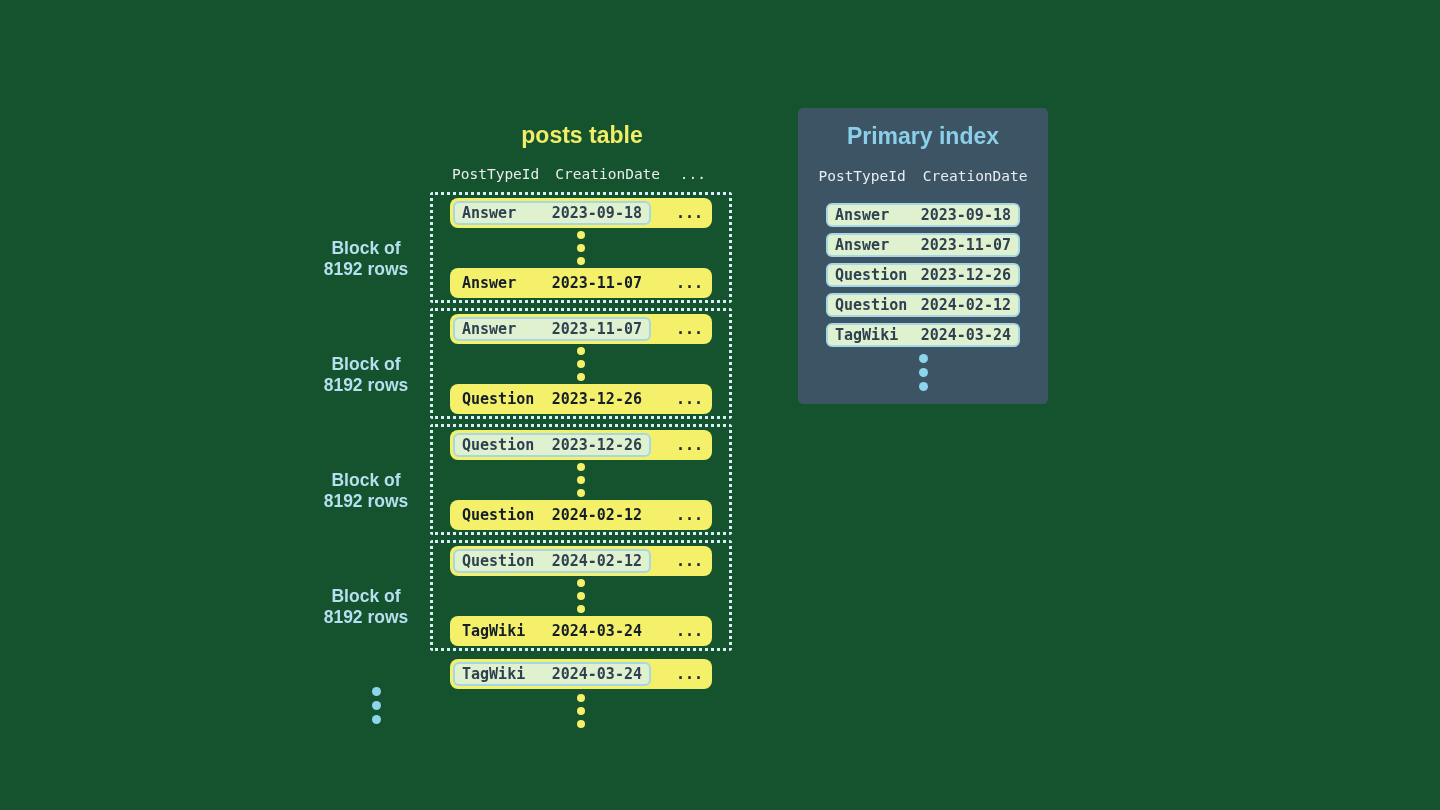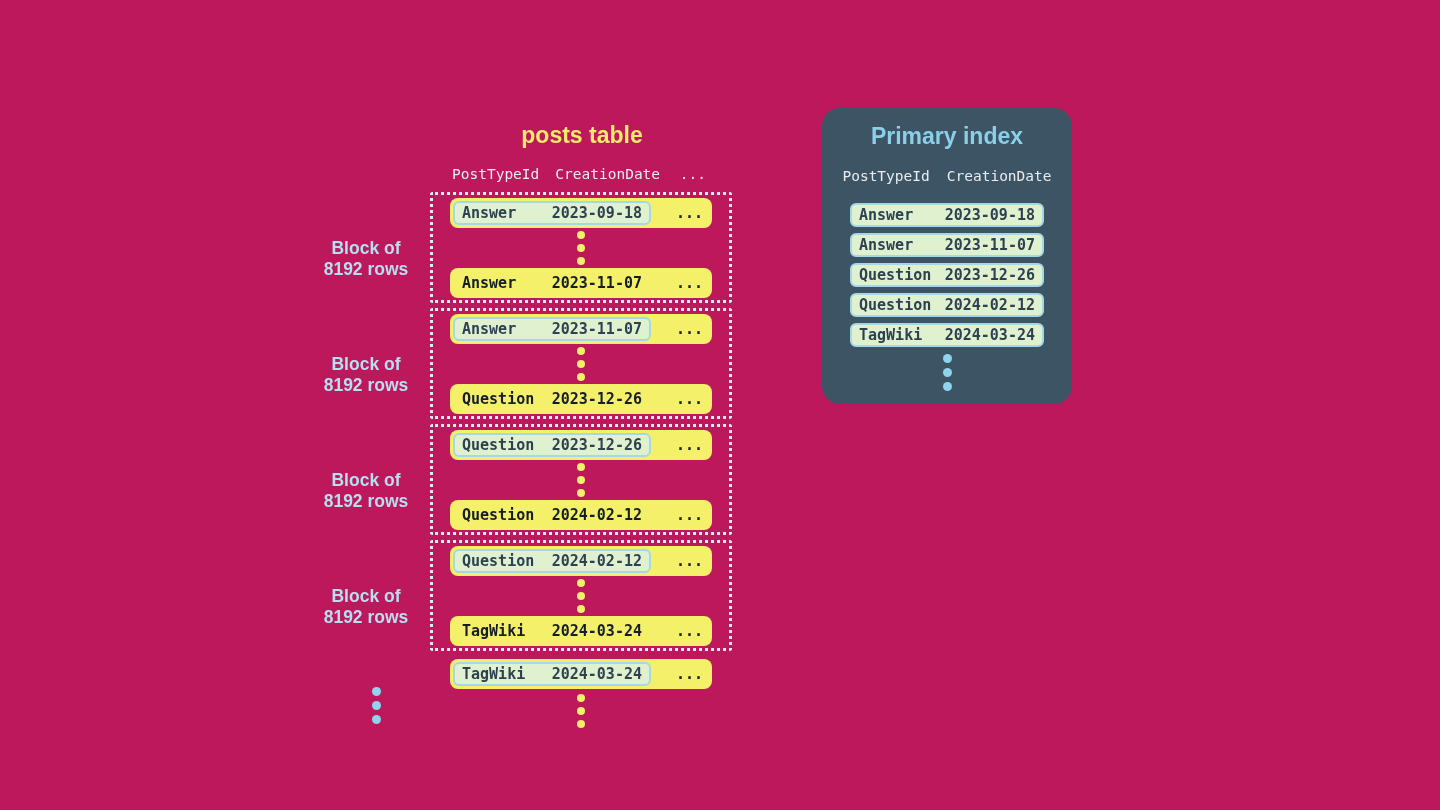--- a/index.html
+++ b/index.html
@@ -1,17 +1,17 @@
 <!DOCTYPE html>
 <html><head>
 <meta charset="utf-8">
 <style>
   html,body { margin:0; padding:0; background:#060608; }
   .stage {
-    position:relative; width:1440px; height:810px; background:#be185d;
+    position:relative; width:1440px; height:810px; background:#14532d;
     overflow:hidden; font-family:"Liberation Sans", sans-serif;
   }
 
   
   .posts-title {
     position:absolute; left:432px; top:122px; width:300px;
     text-align:center; font-size:23px; font-weight:700; color:#f2ed68;
   }
   .tbl-header {
     position:absolute; left:432px; top:166px; width:300px; display:flex;
@@ -54,21 +54,21 @@
   }
   .bl-0 { top:238px; } .bl-1 { top:354px; } .bl-2 { top:470px; } .bl-3 { top:586px; }
 
   .overflow-row { position:absolute; left:450px; top:659px; }
   .bottom-dots { position:absolute; left:577px; top:694px; }
   .left-dots   { position:absolute; left:372px; top:687px; }
 
   
   .panel {
     position:absolute; left:798px; top:108px; width:250px; height:296px;
-    background:#3d5464; border-radius:18px;margin-left:24px;
+    background:#3d5464; border-radius:5px;
   }
   .panel-title {
     position:absolute; top:15px; left:0; width:100%; text-align:center;
     font-size:23px; font-weight:700; color:#8bcfe9;
   }
   .panel-header {
     position:absolute; top:60px; left:0; width:100%; display:flex;
     justify-content:center; gap:17px;
     font-family:"DejaVu Sans Mono", monospace; font-size:14.5px; color:#e9ecee;
   }

